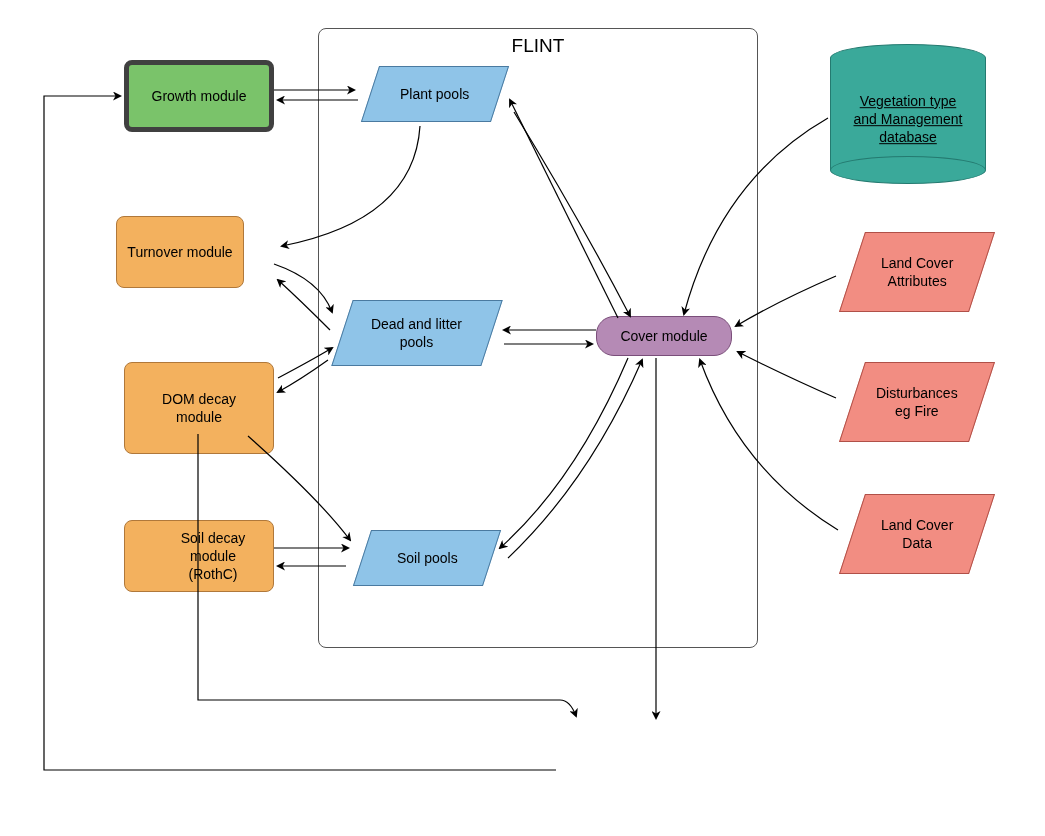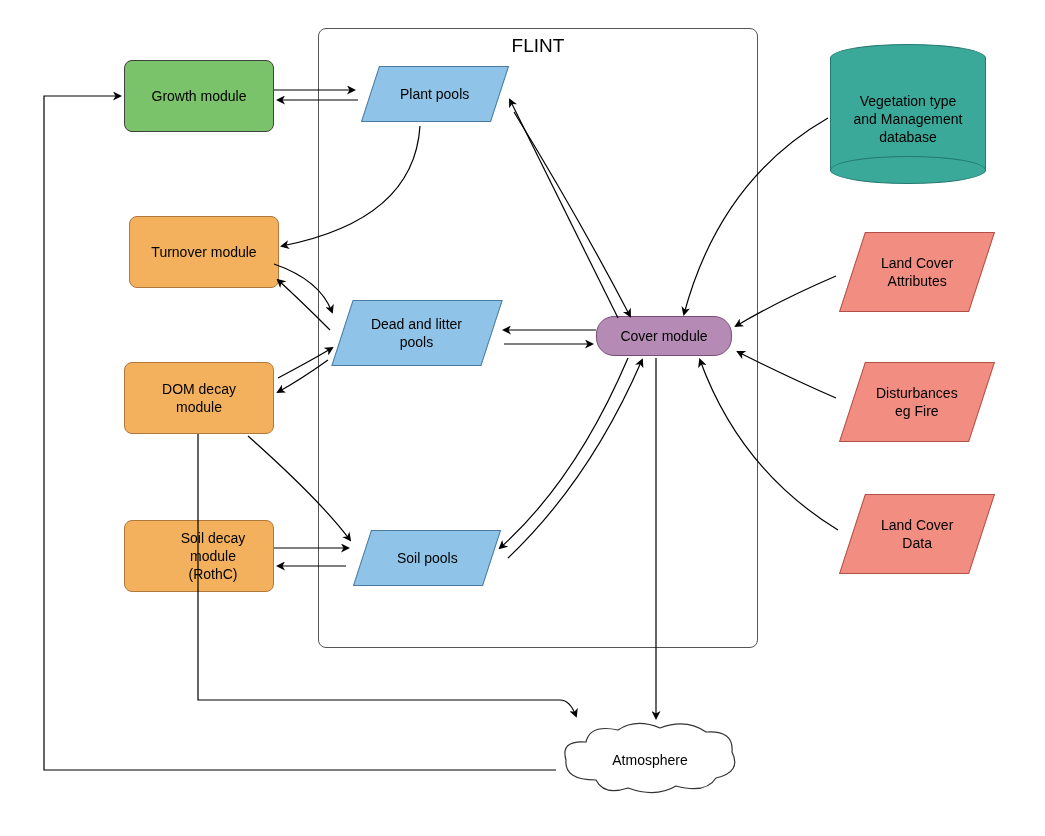--- a/index.html
+++ b/index.html
@@ -21,21 +21,21 @@
       align-items: center;
       justify-content: center;
       text-align: center;
       font-size: 14px;
       line-height: 1.3;
       color: #000;
       padding: 8px;
     }
     .node-rect-green {
       background: #7ac36a;
-      border: 1px solid #404040;
+      border: 5px solid #404040;
       border-radius: 8px;
     }
     .node-rect-orange {
       background: #f3b15e;
       border: 1px solid #b0783a;
       border-radius: 8px;
     }
     .node-rect-purple {
       background: #b58ab5;
       border: 1px solid #7a4e7a;
@@ -124,25 +124,25 @@
 <div class="diagram-container">
 
   <div class="flint-container" style="left:318px; top:28px; width:440px; height:620px;">
     <div class="flint-label">FLINT</div>
   </div>
 
   <div class="node node-rect-green" style="left:124px; top:60px; width:150px; height:72px;">
     <span>Growth module</span>
   </div>
 
-  <div class="node node-rect-orange" style="left:129px; top:216px; width:150px; height:72px;">
+  <div class="node node-rect-orange" style="left:116px; top:216px; width:128px; height:72px;">
     <span>Turnover module</span>
   </div>
 
-  <div class="node node-rect-orange" style="left:124px; top:362px; width:150px; height:72px; white-space:pre-line;">
+  <div class="node node-rect-orange" style="left:124px; top:362px; width:150px; height:92px; white-space:pre-line;">
     <span>DOM decay
 module</span>
   </div>
 
   <div class="node node-rect-orange" style="left:124px; top:520px; width:150px; height:72px; white-space:pre-line;padding-left:36px;">
     <span>Soil decay module
 (RothC)</span>
   </div>
 
   <div class="node node-para-blue" style="left:370px; top:66px; width:130px; height:56px;">
@@ -159,46 +159,40 @@
   </div>
 
   <div class="node node-rect-purple" style="left:596px; top:316px; width:136px; height:40px;">
     <span>Cover module</span>
   </div>
 
   <div class="cylinder" style="left:830px; top:44px; width:156px; height:140px;">
     <div class="cylinder-top" style="height:28px; top:0;"></div>
     <div class="cylinder-body" style="top:14px; height:112px;"></div>
     <div class="cylinder-bottom" style="height:28px; bottom:0;"></div>
-    <div class="cylinder-label" style="white-space:pre-line;">Vegetation type
+    <div class="cylinder-label" style="white-space:pre-line;text-decoration:underline;">Vegetation type
 and Management
 database</div>
   </div>
 
   <div class="node node-para-red" style="left:852px; top:232px; width:130px; height:80px; white-space:pre-line;">
     <span>Land Cover
 Attributes</span>
   </div>
 
   <div class="node node-para-red" style="left:852px; top:362px; width:130px; height:80px; white-space:pre-line;">
     <span>Disturbances
 eg Fire</span>
   </div>
 
   <div class="node node-para-red" style="left:852px; top:494px; width:130px; height:80px; white-space:pre-line;">
     <span>Land Cover
 Data</span>
   </div>
 
-  <div class="cloud" style="left:556px; top:720px; width:188px; height:76px;">
-    <svg width="188" height="76" viewBox="0 0 188 76">
-      <path d="M 40 60 Q 8 60 10 40 Q 4 20 30 22 Q 34 4 62 10 Q 80 -2 104 8 Q 130 -2 150 12 Q 178 10 176 32 Q 186 52 160 58 Q 150 74 120 66 Q 100 78 72 68 Q 48 76 40 60 Z" fill="#ffffff" stroke="#333" stroke-width="1.2"></path>
-    </svg>
-    <div class="cloud-label">Atmosphere</div>
-  </div>
 
   <svg class="connectors">
     <defs>
       <marker id="arrow" markerWidth="9" markerHeight="9" refX="7" refY="4.5" orient="auto" markerUnits="userSpaceOnUse">
         <path d="M0,0 L9,4.5 L0,9 L2.5,4.5 Z" fill="#000"></path>
       </marker>
     </defs>
     <g stroke="#000" stroke-width="1.2" fill="none">
 
       <path d="M 274 90 L 354 90" marker-end="url(#arrow)"></path>

